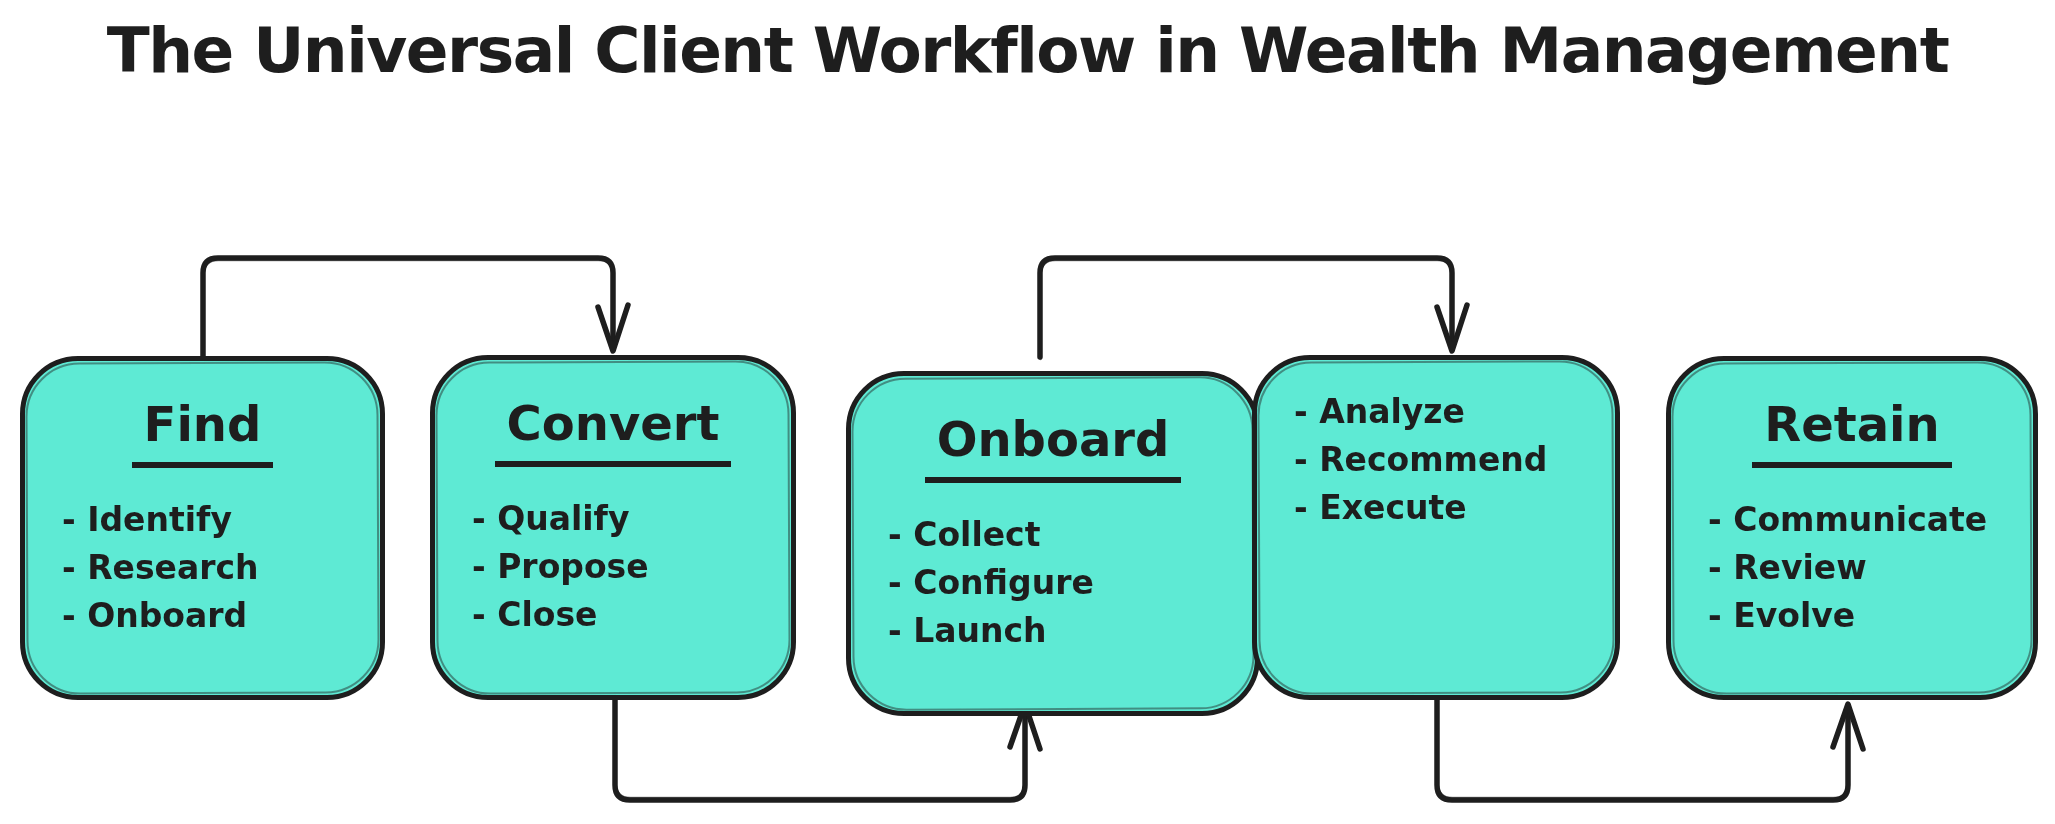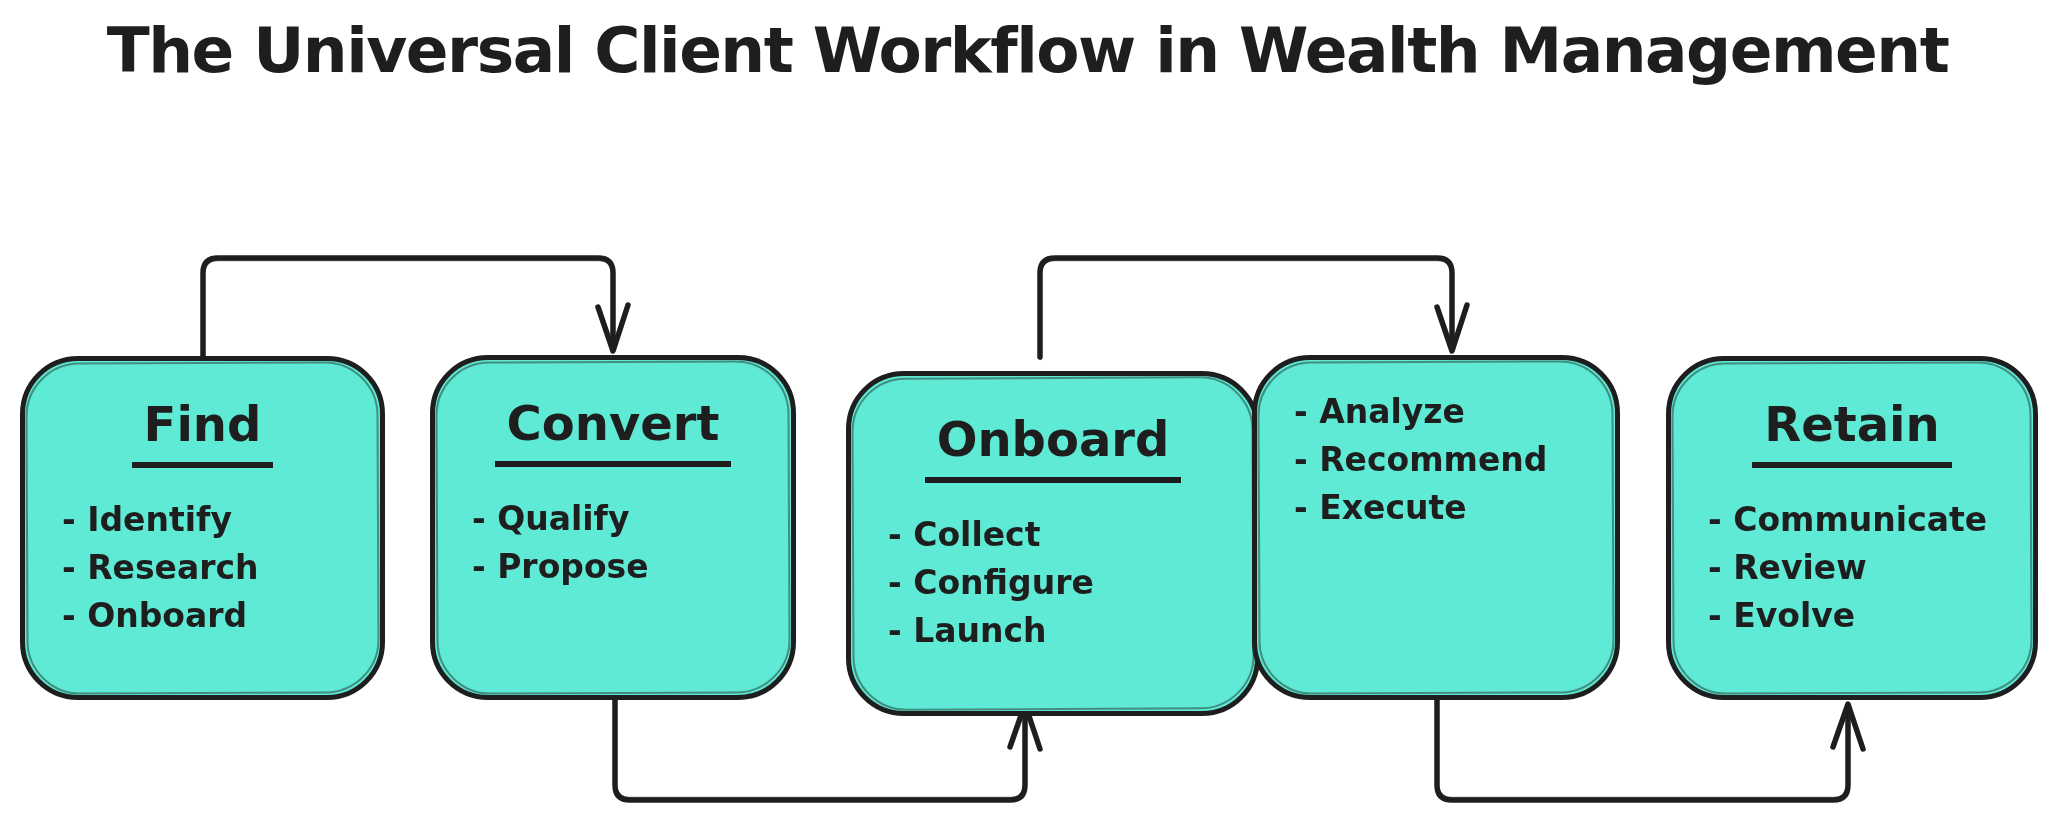--- a/index.html
+++ b/index.html
@@ -117,20 +117,21 @@
     </ul>
   </div>
 
   <div class="stage-box" style="left:430px; top:355px; width:366px; height:345px;">
     <div class="stage-title">
       <span class="underlined">Convert</span>
     </div>
     <ul class="stage-items">
       <li>- Qualify</li>
       <li>- Propose</li>
+      <li>- Close</li>
     </ul>
   </div>
 
   <div class="stage-box" style="left:846px; top:371px; width:414px; height:345px;">
     <div class="stage-title">
       <span class="underlined">Onboard</span>
     </div>
     <ul class="stage-items">
       <li>- Collect</li>
       <li>- Configure</li>

